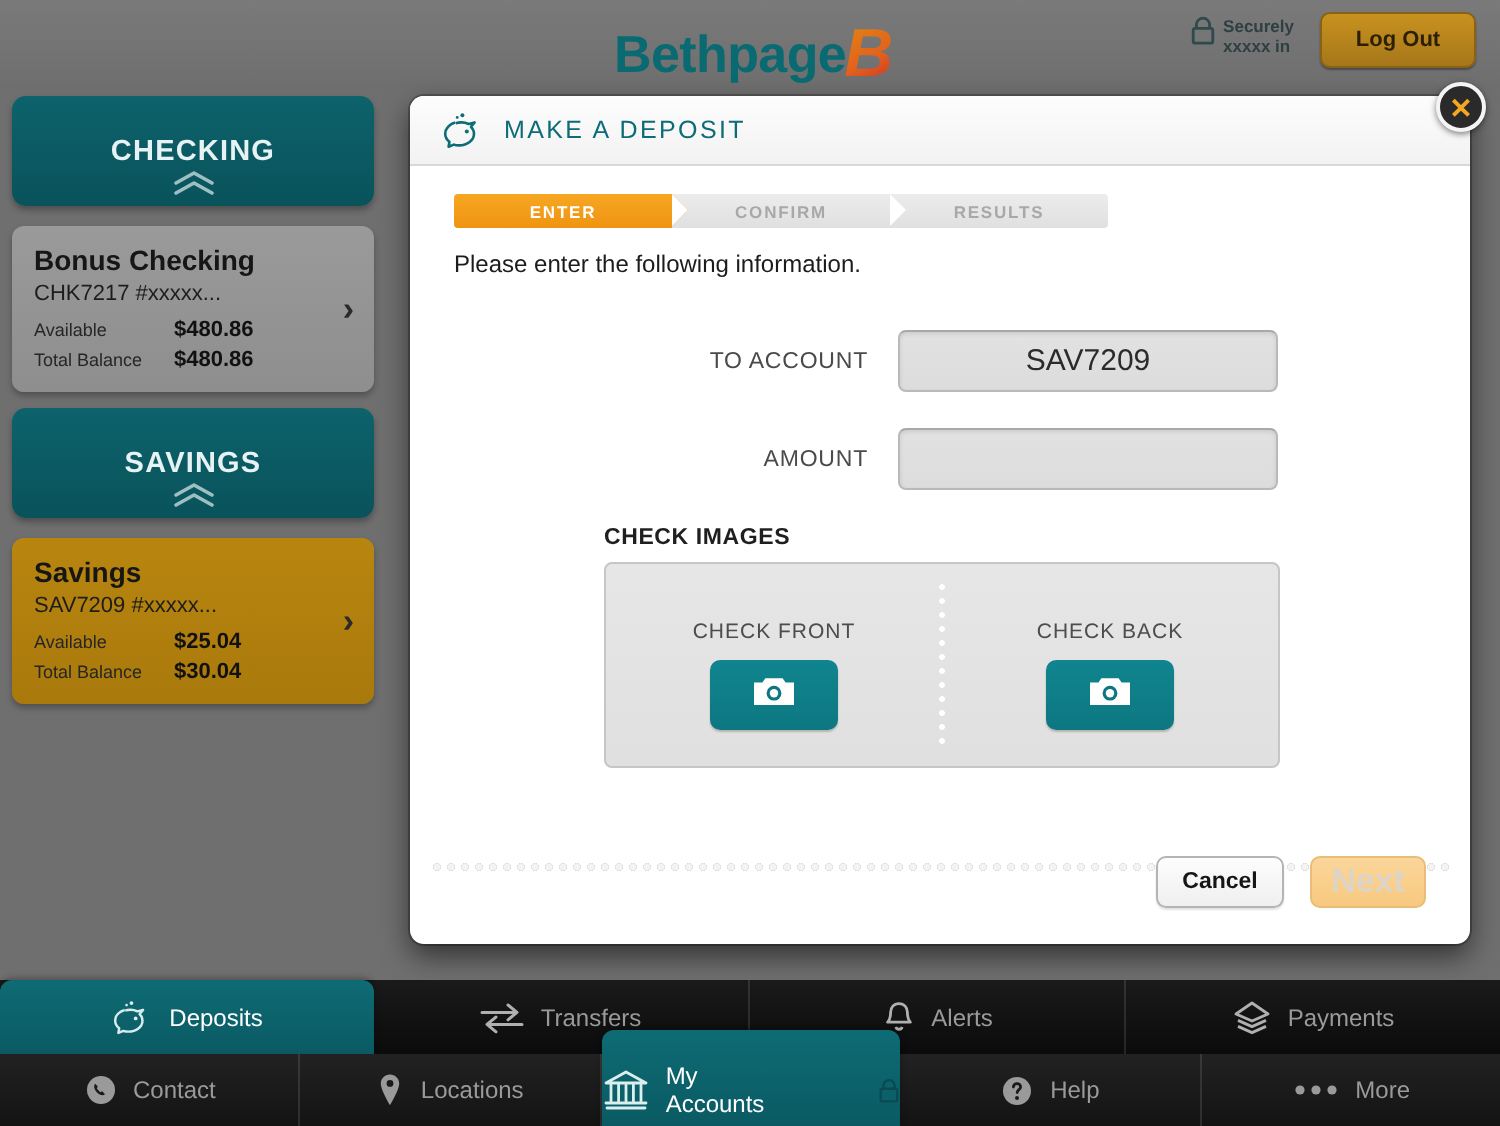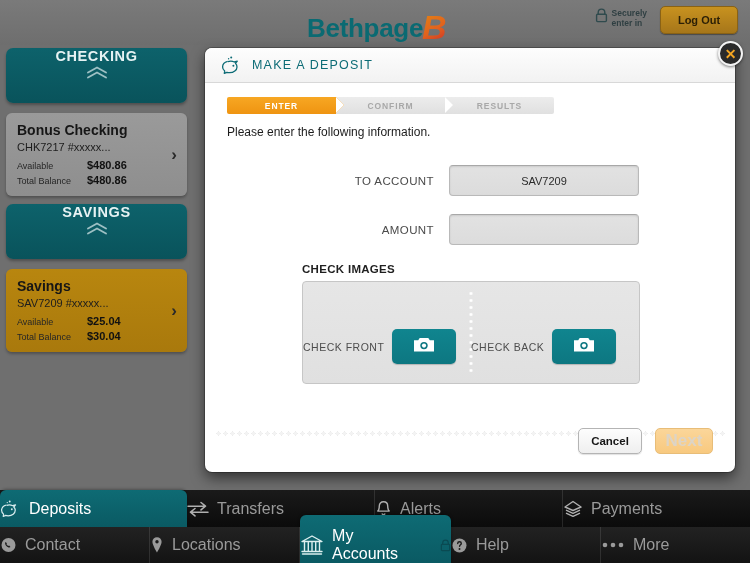--- a/index.html
+++ b/index.html
@@ -43,21 +43,21 @@
     display: flex; align-items: center; justify-content: center;
     box-shadow: 0 1px 1px rgba(0,0,0,.35);
   }
 
   
   .accounts { position: absolute; left: 6px; top: 48px; width: 181px; }
   .acct-group-head {
     height: 55px; border-radius: 7px;
     background: linear-gradient(to bottom, #0d626b 0%, #09535b 100%);
     color: #e6f2f3; display: flex; flex-direction: column;
-    align-items: center; justify-content: flex-start; gap: 1px;
+    align-items: center; justify-content: flex-end; gap: 1px;
     box-shadow: 0 2px 3px rgba(0,0,0,.3);
   }
   .acct-group-title { font-size: 14.5px; font-weight: bold; letter-spacing: .6px; }
   .chev-up { opacity: .75; }
   .acct-card {
     margin-top: 10px; border-radius: 6px; padding: 9px 11px 10px 11px;
     position: relative; box-shadow: 0 2px 3px rgba(0,0,0,.28);
   }
   .acct-card.grey { background: linear-gradient(to bottom,#9a9a9a 0%, #8e8e8e 100%); }
   .acct-card.gold { background: linear-gradient(to bottom,#b8860f 0%, #a9790c 100%); }
@@ -114,36 +114,36 @@
   .field-row { display: flex; align-items: center; margin-bottom: 18px; }
   .field-label {
     width: 222px; text-align: right; padding-right: 15px;
     font-size: 11.5px; color: #4a4a4a; letter-spacing: .4px;
   }
   .field-input {
     width: 190px; height: 31px; border-radius: 4px;
     background: linear-gradient(to bottom,#e2e2e2 0%,#dcdcdc 100%);
     border: 1px solid #b9b9b9; border-top-color: #a8a8a8;
     display: flex; align-items: center; justify-content: center;
-    font-size: 11px; color: #2b2b2b;
+    font-size: 15px; color: #2b2b2b;
     box-shadow: inset 0 1px 2px rgba(0,0,0,.10);
   }
 
   .sec-title {
     font-size: 11.5px; font-weight: bold; color: #1f1f1f;
     letter-spacing: .3px; margin: 6px 0 6px 75px;
   }
   .check-panel {
     margin-left: 75px; width: 338px; height: 103px;
     background: linear-gradient(to bottom,#e6e6e6 0%,#e0e0e0 100%);
     border: 1px solid #c6c6c6; border-radius: 4px;
     display: flex; position: relative;
   }
   .check-half {
-    flex: 1; display: flex; 
+    flex: 1; display: flex; flex-direction: column;
     align-items: center; justify-content: flex-start; padding-top: 28px; gap: 8px;
   }
   .check-lbl { font-size: 10.5px; color: #4d4d4d; letter-spacing: .5px; }
   .cam-btn {
     width: 64px; height: 35px; border-radius: 5px;
     background: linear-gradient(to bottom,#10858f 0%,#0d7781 100%);
     display: flex; align-items: center; justify-content: center;
     box-shadow: 0 1px 1px rgba(0,0,0,.2);
   }
   .perf-mid {
@@ -191,22 +191,22 @@
     position: absolute; left: 0; top: 490px; width: 750px; height: 37px;
     background: linear-gradient(to bottom,#1a1a1a 0%,#0b0b0b 100%);
     display: flex;
   }
   .nav-bottom {
     position: absolute; left: 0; top: 527px; width: 750px; height: 36px;
     background: linear-gradient(to bottom,#222 0%,#131313 100%);
     display: flex;
   }
   .nav-item {
-    flex: 1; display: flex; align-items: center; justify-content: flex-start;
-    gap: 8px; color: #9a9a9a; font-size: 16px;
+    flex: 1; display: flex; align-items: center; justify-content: center;
+    gap: 8px; color: #9a9a9a; font-size: 12px;
     border-right: 1px solid rgba(255,255,255,.11); position: relative;
   }
   .nav-item:last-child { border-right: none; }
   .nav-item.active {
     background: linear-gradient(to bottom,#0e6b74 0%,#0a5a63 100%);
     color: #ffffff; border-right: none; border-radius: 6px 6px 0 0;
     box-shadow: 0 -1px 3px rgba(0,0,0,.3);
   }
   .nav-bottom .nav-item.active { border-radius: 6px 6px 0 0; margin-top: -12px; padding-top: 12px; }
   .nav-ico { display: flex; align-items: center; }
@@ -220,21 +220,21 @@
     <div class="logo"><span>Bethpage</span><span class="logo-b">B</span></div>
     <div class="secure-wrap">
       <span class="nav-ico">
         <svg width="13" height="15" viewBox="0 0 13 15">
             <path d="M3.2 6.2V4.4a3.3 3.3 0 0 1 6.6 0v1.8" fill="none" stroke="#2f4a4d" stroke-width="1.4"></path>
             <rect x="1.6" y="6.2" width="9.8" height="7.4" rx="1" fill="none" stroke="#2f4a4d" stroke-width="1.4"></rect>
           </svg>
       </span>
       <div>
         <div class="secure-text">Securely</div>
-        <div class="secure-text">enter in</div>
+        <div class="secure-text">xxxxx in</div>
       </div>
     </div>
     <div class="logout-btn">Log Out</div>
   </div>
 
   <div class="accounts">
 
     <div class="acct-group-head">
       <div class="acct-group-title">CHECKING</div>
       <span class="chev-up">

